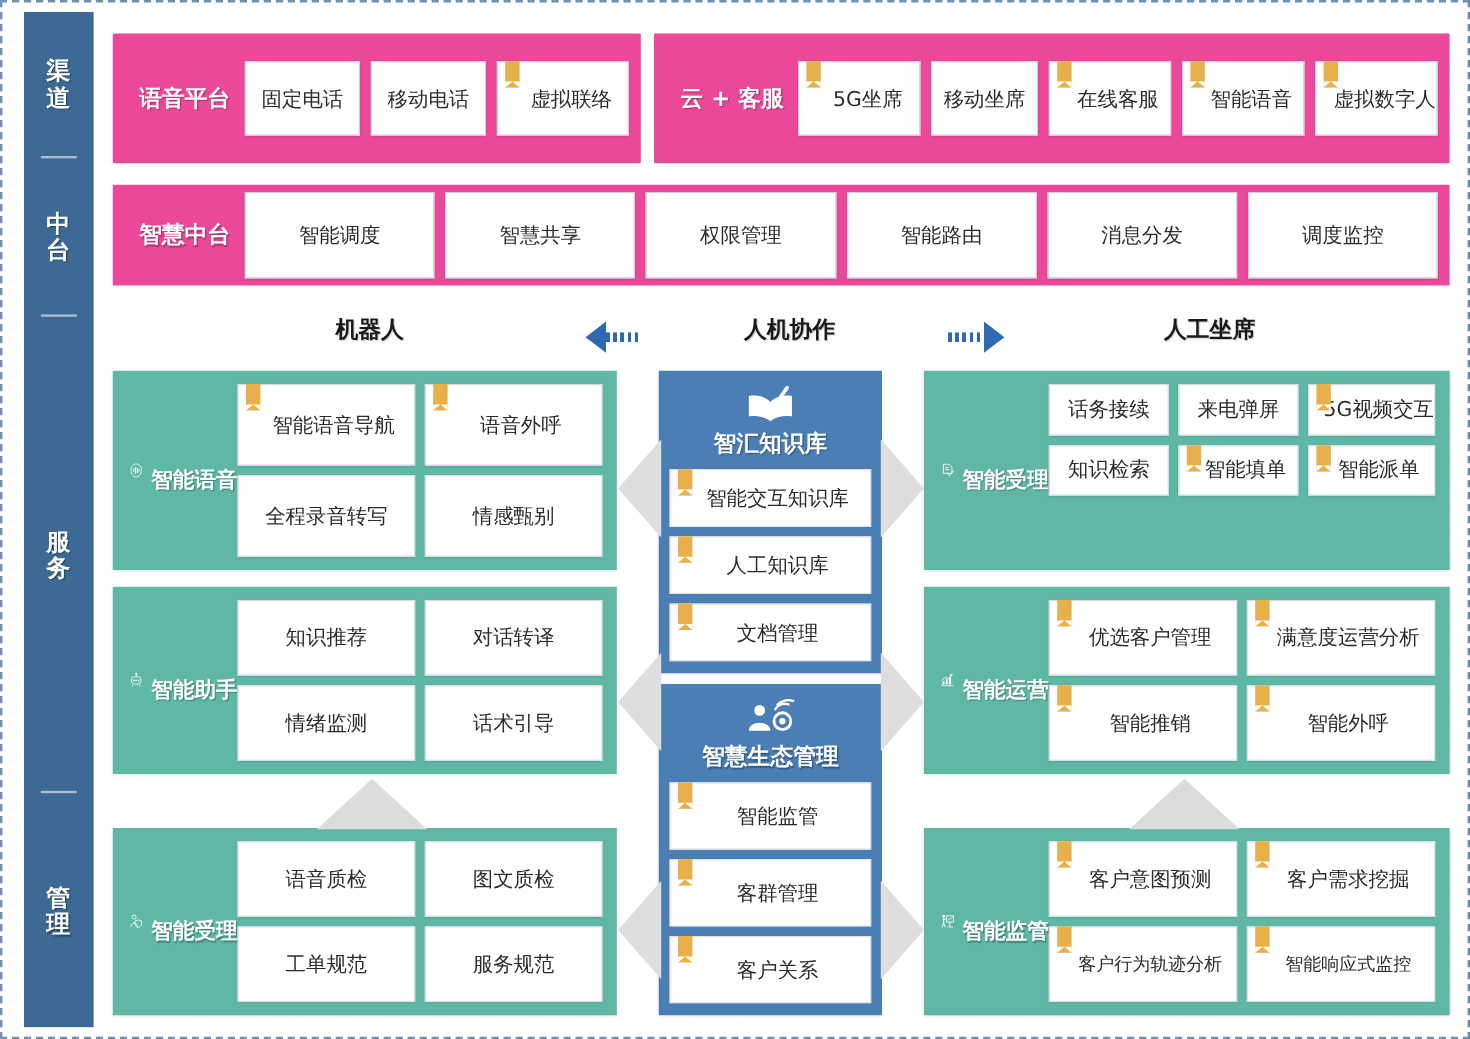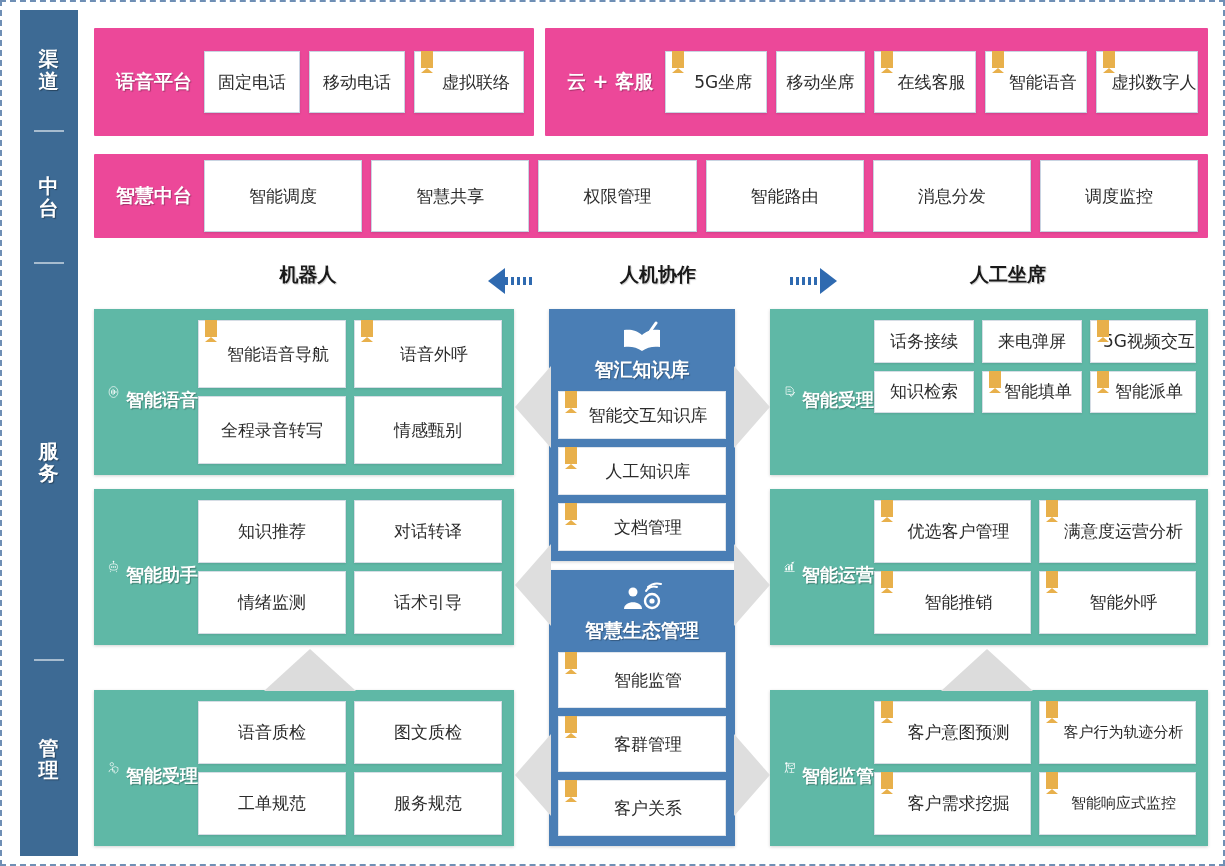--- a/index.html
+++ b/index.html
@@ -465,27 +465,27 @@
         <line x1="28" y1="21" x2="28" y2="33" stroke="#ffffff" stroke-width="2"></line>
         <line x1="22" y1="33" x2="36" y2="33" stroke="#ffffff" stroke-width="2"></line>
       </svg>
       <div class="gname">智能监管</div>
     </div>
     <div class="ggrid g2x2">
       <div class="cell hasbm">
         <i class="bm"></i>
         <span>客户意图预测</span>
       </div>
+      <div class="cell hasbm">
+        <i class="bm"></i>
+        <span>客户需求挖掘</span>
+      </div>
       <div class="cell hasbm small">
         <i class="bm"></i>
         <span>客户行为轨迹分析</span>
-      </div>
-      <div class="cell hasbm">
-        <i class="bm"></i>
-        <span>客户需求挖掘</span>
       </div>
       <div class="cell hasbm small">
         <i class="bm"></i>
         <span>智能响应式监控</span>
       </div>
     </div>
   </div>
 
   <div class="chev" style="left:511px;top:362px">
     <svg width="40" height="86">

